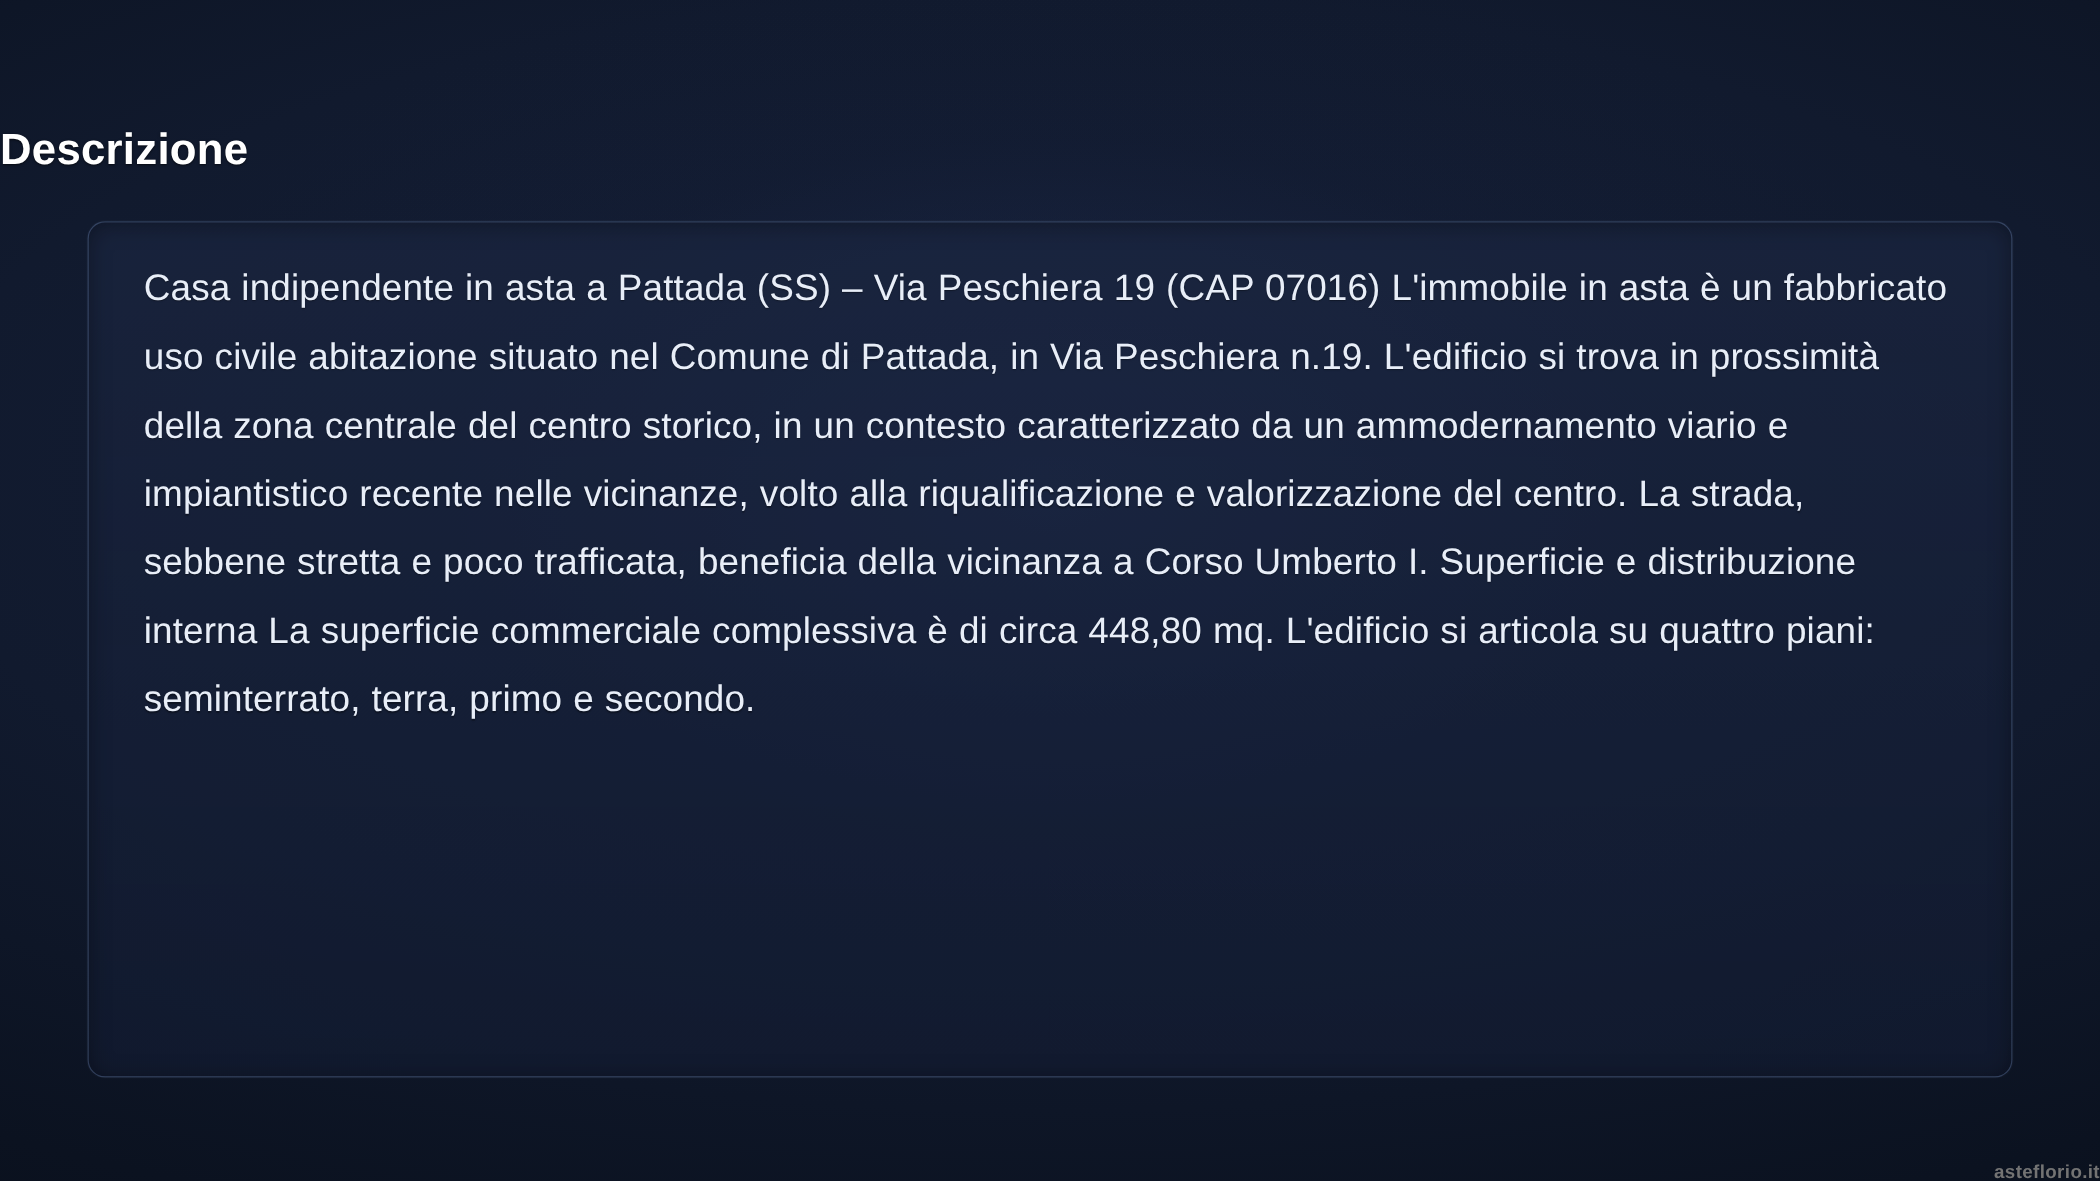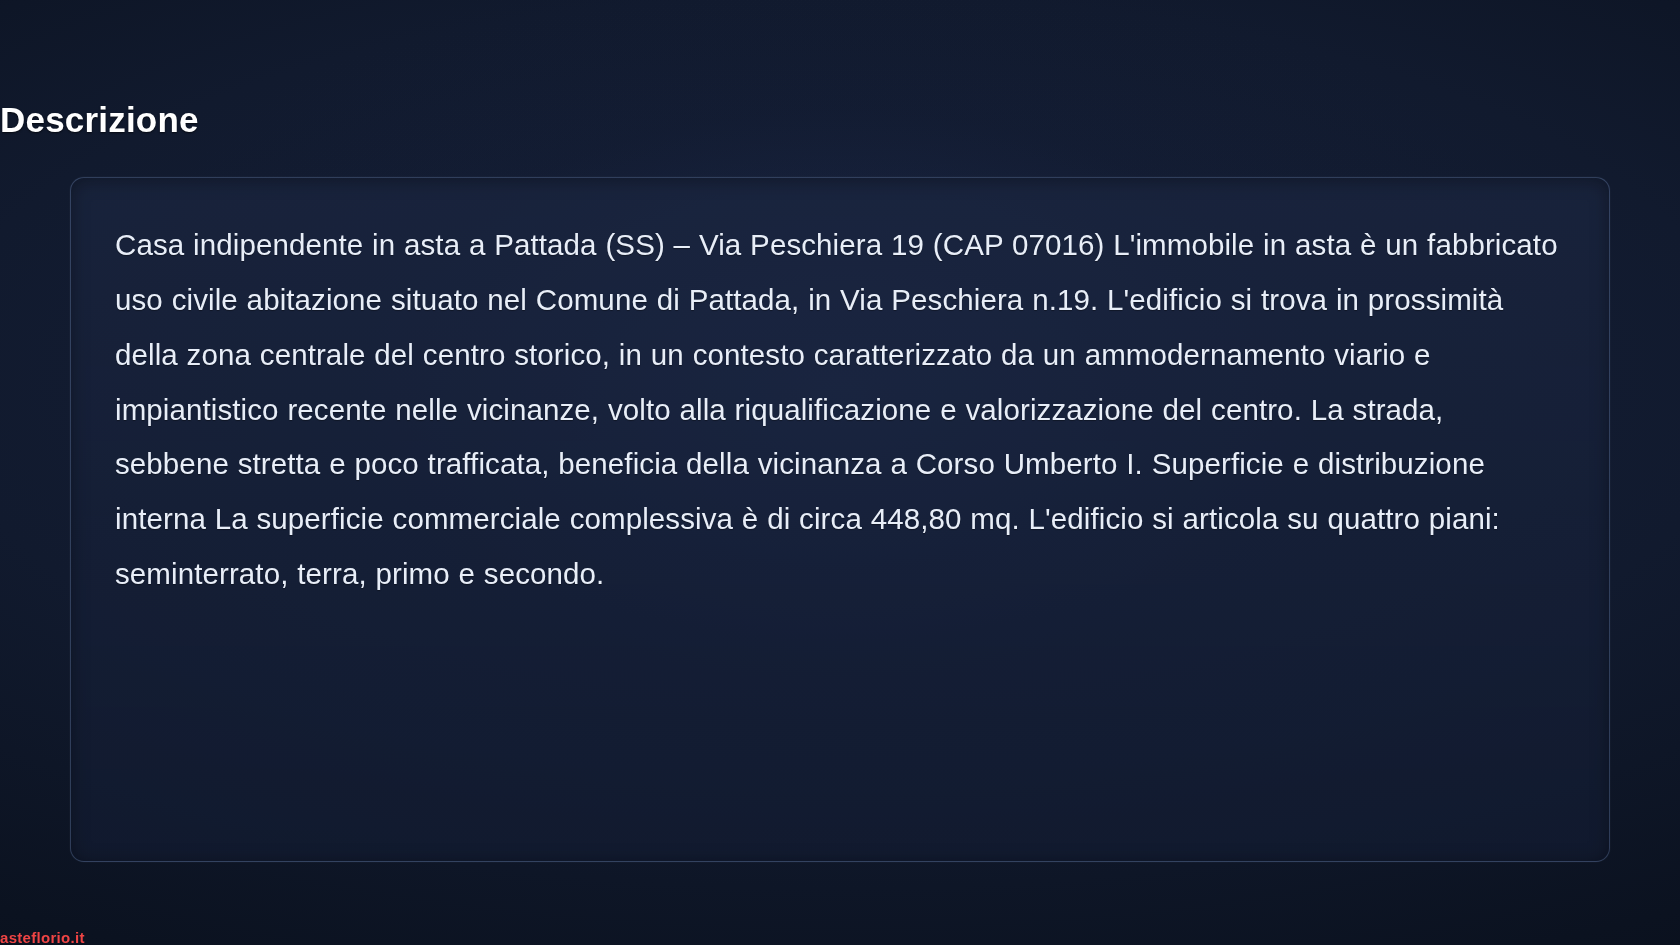--- a/index.html
+++ b/index.html
@@ -52,41 +52,41 @@
     text-shadow: 0 1px 2px rgba(0,0,0,0.6);
   }
   .card {
     margin: 37px 70px 0 70px;
     width: 1540px;
     height: 685px;
     background: linear-gradient(180deg, rgba(27,38,64,0.72) 0%, rgba(22,32,56,0.70) 55%, rgba(19,28,50,0.72) 100%);
     border: 1px solid rgba(120,145,190,0.30);
     border-radius: 14px;
     box-shadow: 0 2px 18px rgba(0,0,0,0.35) inset, 0 0 0 1px rgba(255,255,255,0.02);
-    padding: 40px 44px 44px 44px;
+    padding: 26px 44px 44px 44px;
     overflow: hidden;
   }
   .body-text {
     color: #e8eef8;
     font-size: 29.5px;
     line-height: 1.86;
     font-weight: 400;
     letter-spacing: 0.1px;
     word-spacing: 0.5px;
     text-align: left;
     margin: 0;
     text-shadow: 0 1px 1px rgba(0,0,0,0.35);
   }
   .footer {
     position: absolute;
     left: 0;
     right: 0;
     bottom: 22px;
-    text-align: left;
-    color: #ef4444;
+    text-align: right;
+    color: #737373;
     font-size: 15px;
     font-weight: bold;
     letter-spacing: 0.3px;
     z-index: 2;
   }
 </style>
 </head>
 <body>
 
 <div class="bg-layer"></div>

